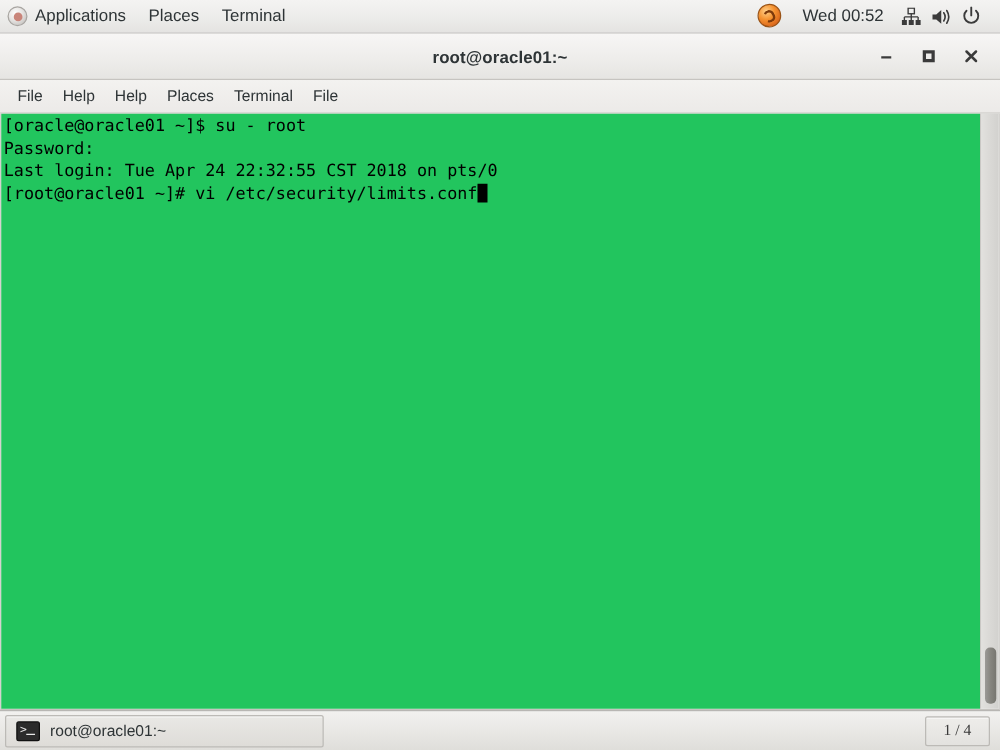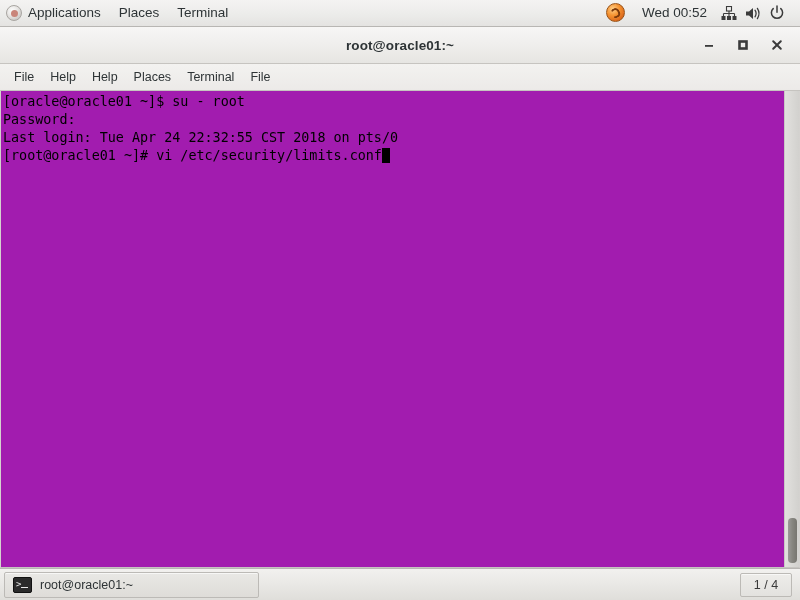--- a/index.html
+++ b/index.html
@@ -192,21 +192,21 @@
     background: #ffffff;
     border-left: 1px solid #d4d2cf;
     border-right: 1px solid #d4d2cf;
     border-bottom: 1px solid #c6c4c0;
     box-sizing: border-box;
     min-height: 0;
   }
 
   #terminal-screen {
     flex: 1;
-    background: #a21caf;
+    background: #22c55e;
     padding: 2px 0 0 2px;
     box-sizing: border-box;
     overflow: hidden;
   }
 
   #terminal-text {
     font-family: "DejaVu Sans Mono", "Liberation Mono", monospace;
     font-size: 13.4px;
     line-height: 18px;
     color: #000000;
@@ -320,20 +320,21 @@
     border: 1px solid #bcbab6;
     border-radius: 2px;
     display: flex;
     align-items: center;
     justify-content: center;
     font-size: 12.5px;
     color: #3a3a3a;
     box-sizing: border-box;
     cursor: default;
     box-shadow: inset 0 1px 0 rgba(255,255,255,0.6);
+    font-family: Liberation Serif, serif;
   }
 </style>
 </head>
 <body>
 
 <div id="screen">
 
   <div id="top-panel">
 
     <div id="apps-menu" class="panel-menu">

